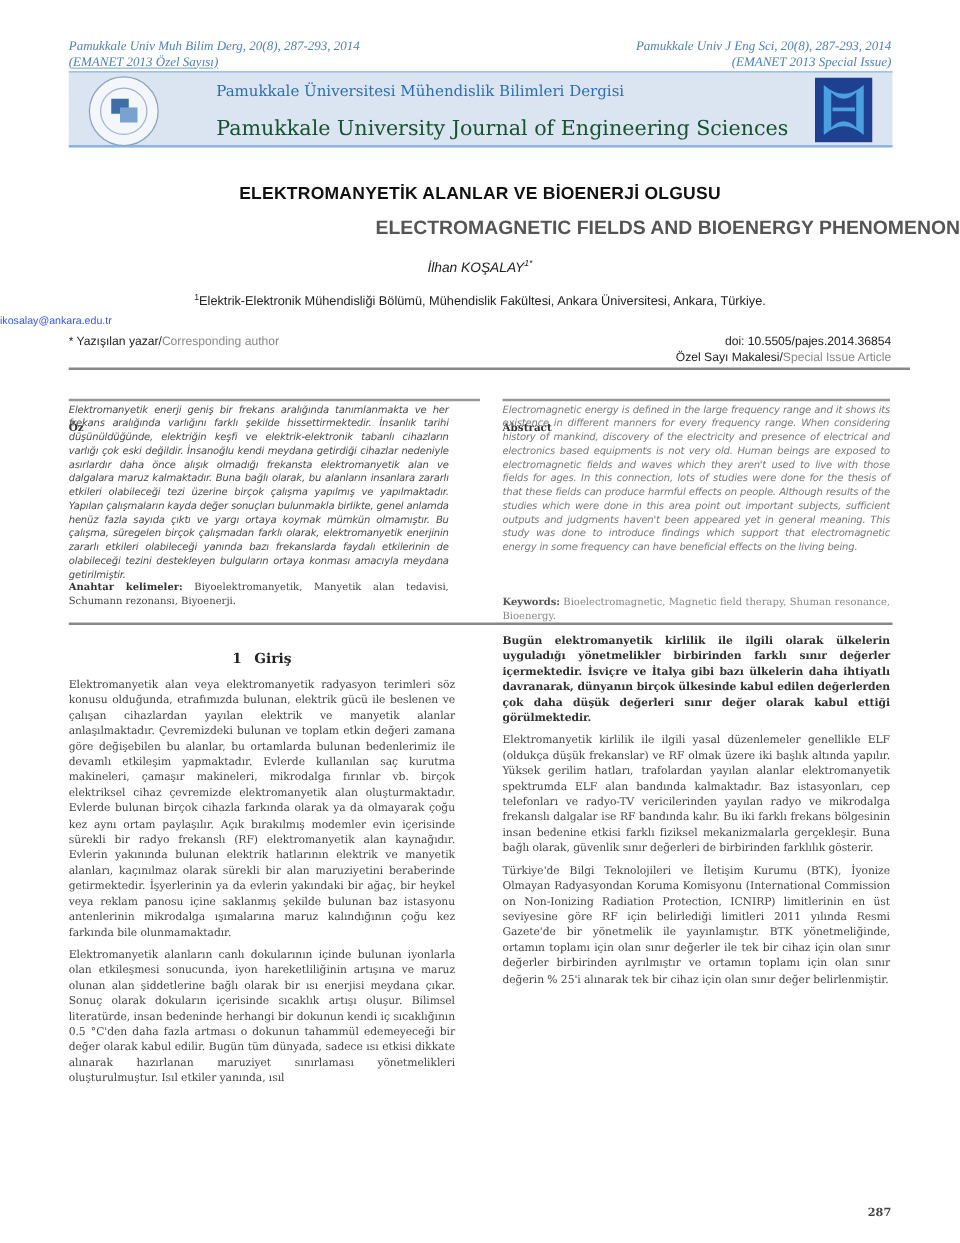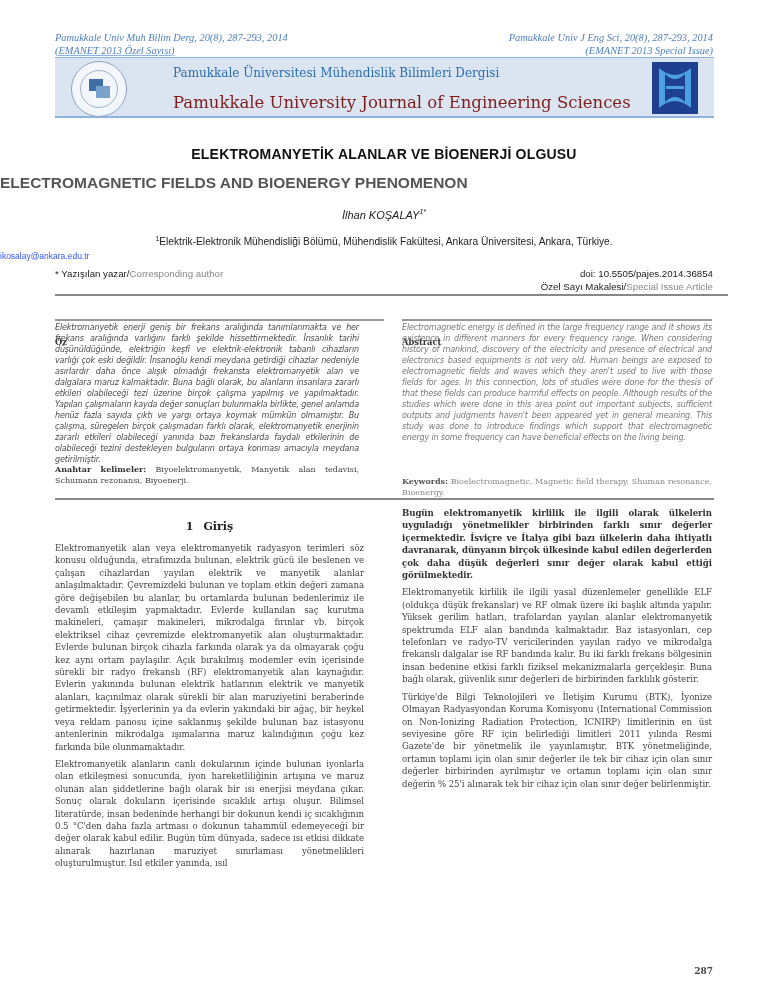--- a/index.html
+++ b/index.html
@@ -21,30 +21,30 @@
     position: absolute; left: 16px; top: 3px; width: 56px; height: 56px; border-radius: 50%;
     border: 1.5px solid #8aa3c0; background: #f3f6fa;
   }
   .seal .inner { position: absolute; left: 8px; top: 8px; width: 38px; height: 38px; border-radius: 50%; border: 1px solid #9fb4cc; }
   .seal .sq1 { position: absolute; left: 17px; top: 17px; width: 14px; height: 12px; background: #3f6ea5; }
   .seal .sq2 { position: absolute; left: 24px; top: 24px; width: 14px; height: 12px; background: #7aa2cf; }
   .banner-title-tr, .banner-title-en {
     position: absolute; left: 118px; font-family: "DejaVu Serif", serif; color: #2e74b5; white-space: nowrap;
   }
   .banner-title-tr { top: 8px; font-size: 12px; color: #2a6db0; }
-  .banner-title-en { top: 35px; font-size: 16.5px; color: #7f1d1d; }
+  .banner-title-en { top: 35px; font-size: 16.5px; color: #14532d; }
   .pau-logo { position: absolute; right: 16px; top: 4px; width: 46px; height: 52px; }
 
   .title-tr {
     position: absolute; top: 146px; left: 0; width: 768px; text-align: center;
     font-family: "Liberation Sans", sans-serif; font-weight: bold; font-size: 14px; color: #111;
     letter-spacing: 0.2px;
   }
   .title-en {
-    position: absolute; top: 174px; left: 0; width: 768px; text-align: left;
+    position: absolute; top: 174px; left: 0; width: 768px; text-align: right;
     font-family: "Liberation Sans", sans-serif; font-weight: bold; font-size: 15.5px; color: #555;
   }
   .author {
     position: absolute; top: 208px; left: 0; width: 768px; text-align: center;
     font-family: "Liberation Sans", sans-serif; font-style: italic; font-size: 11px; color: #222;
   }
   .author sup { font-size: 7px; }
   .affil {
     position: absolute; top: 235px; left: 0; width: 768px; text-align: center;
     font-family: "Liberation Sans", sans-serif; font-size: 10.2px; color: #222;

